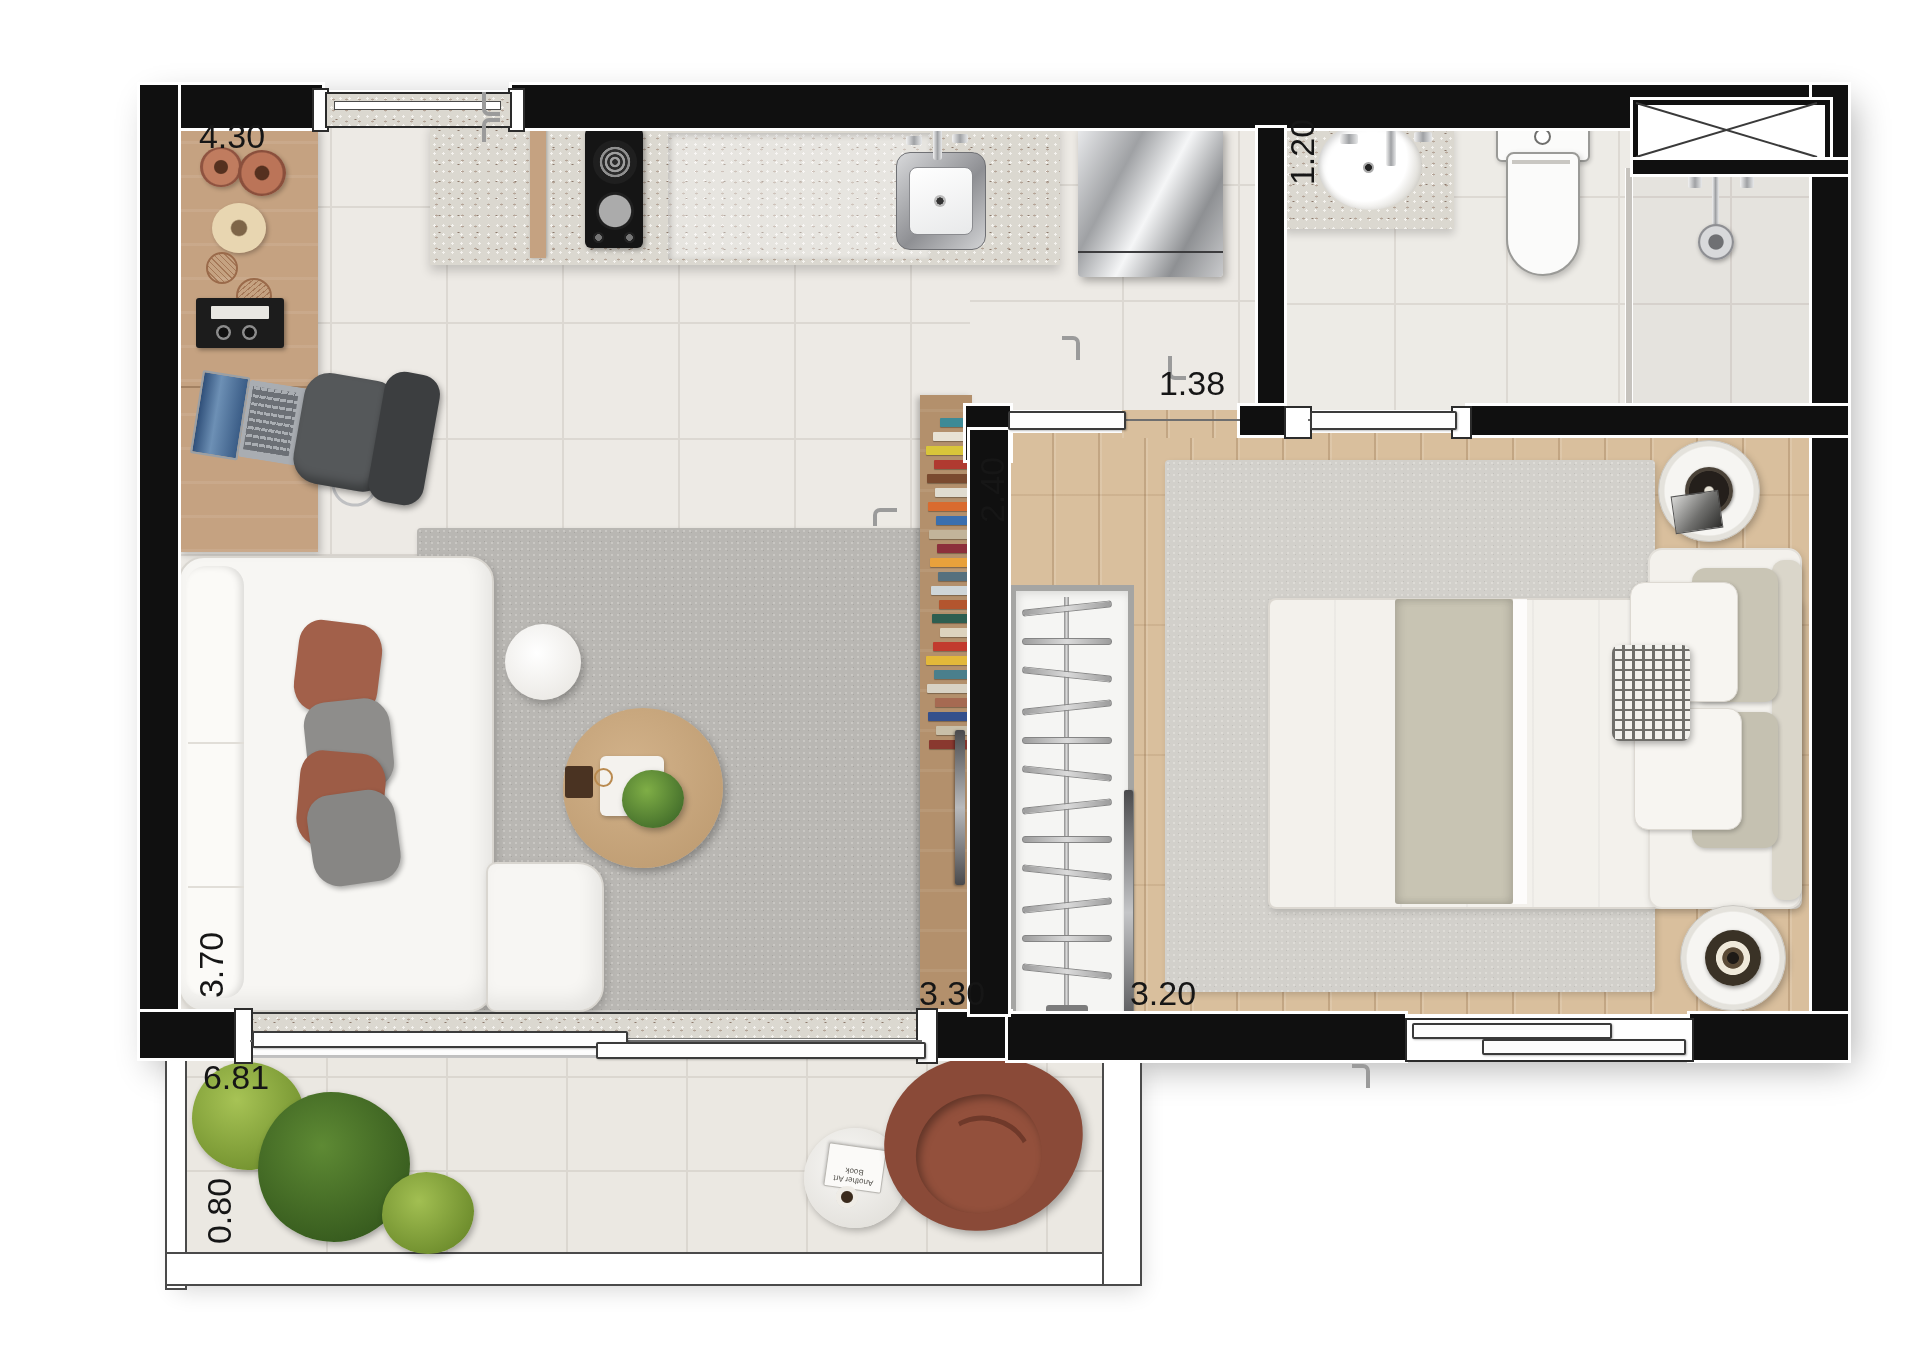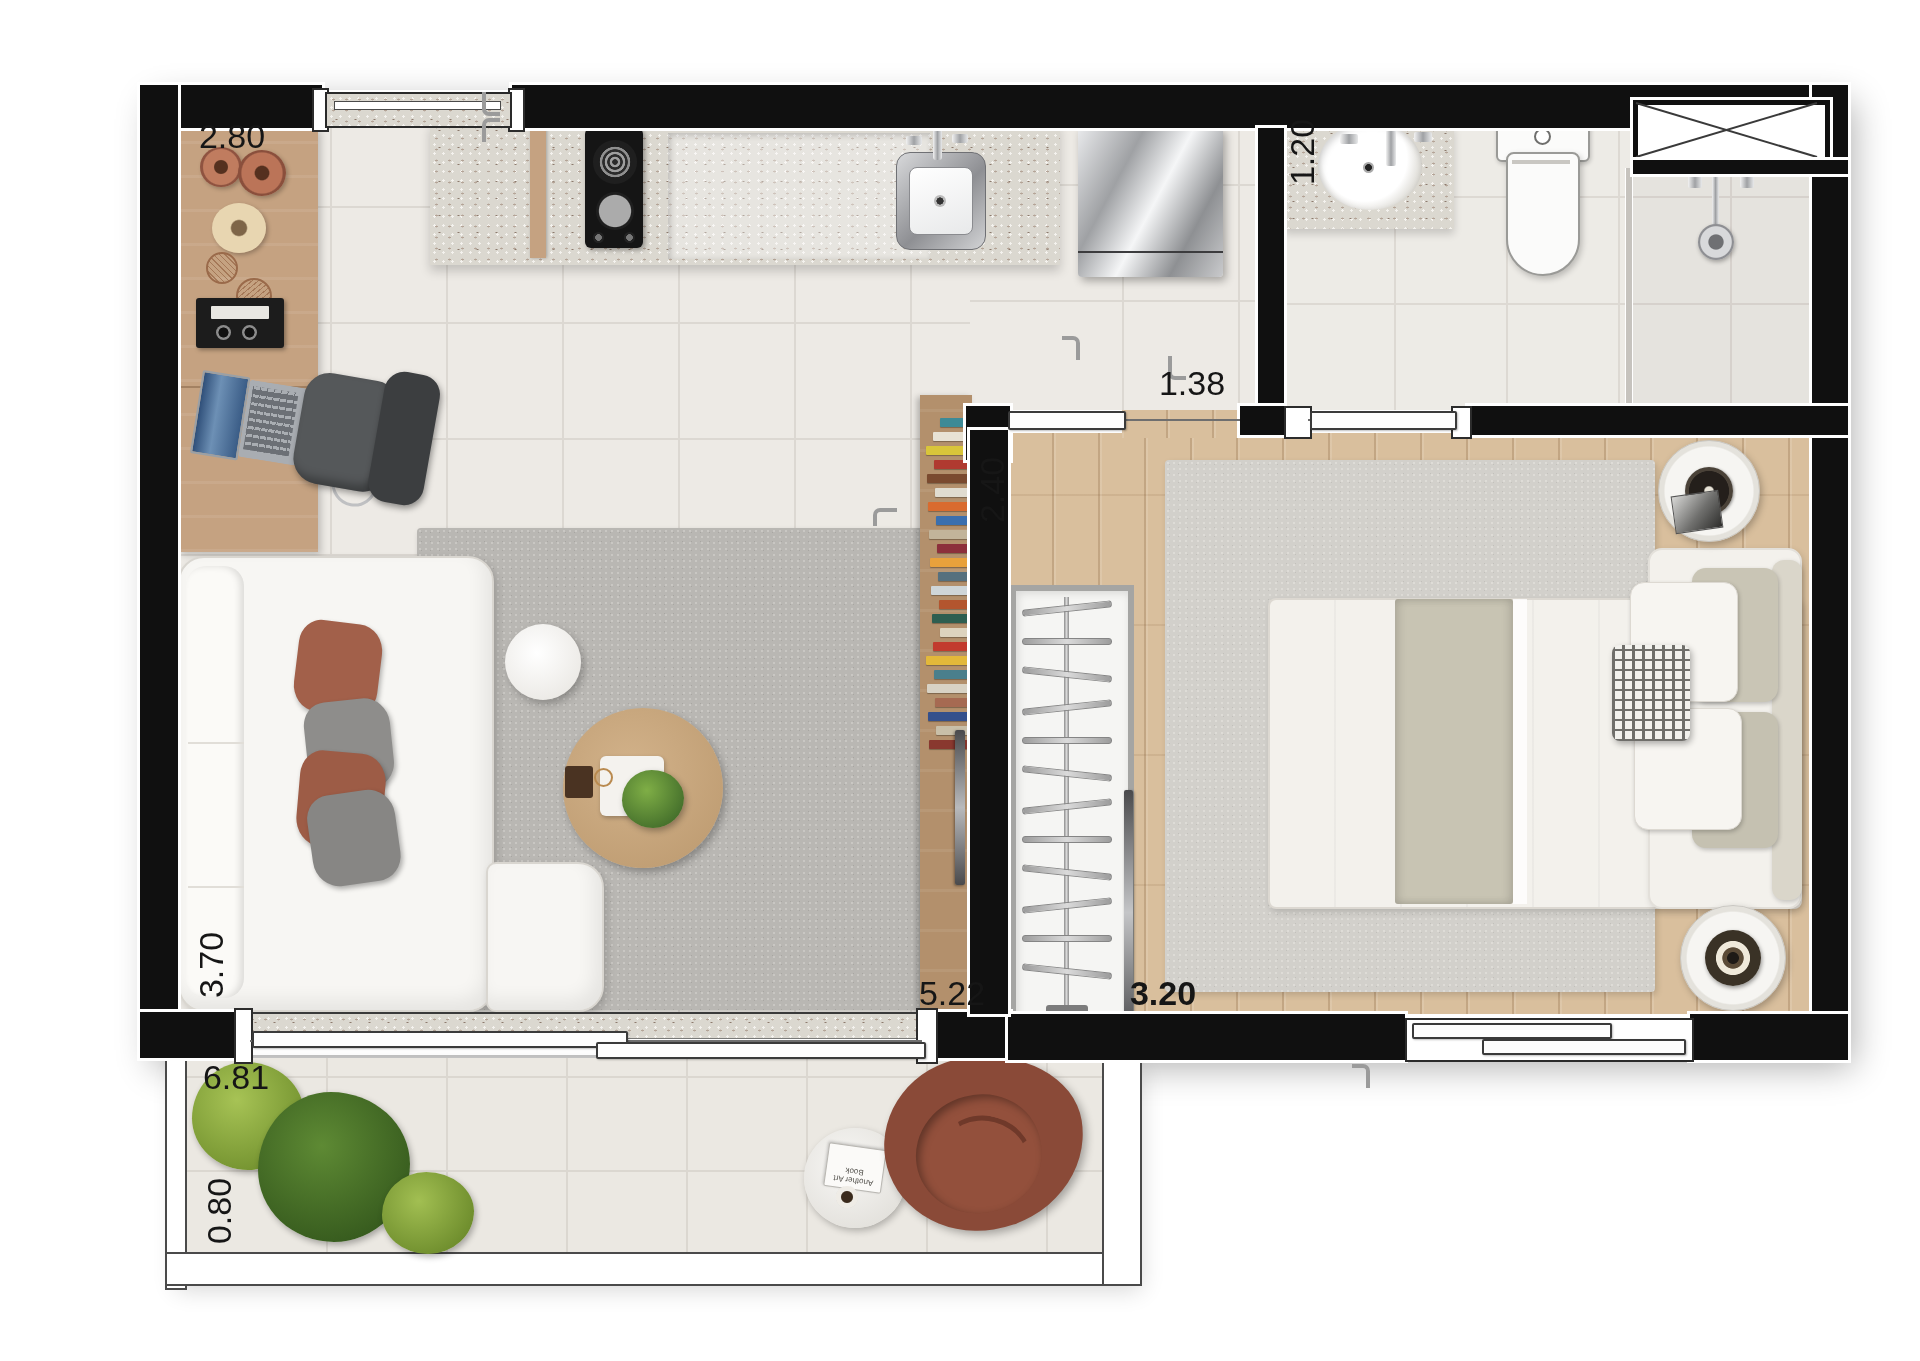--- a/index.html
+++ b/index.html
@@ -289,23 +289,23 @@
   <div class="rail" style="left:1308px;top:419px;width:145px;height:2px;"></div>
   <div class="doorleaf" style="left:1310px;top:411px;width:143px;height:15px;"></div>
 
   <div class="hook" style="left:482px;top:92px;"></div>
   <div class="hook" style="left:482px;top:118px;transform:scaleY(-1);"></div>
   <div class="hook" style="left:876px;top:505px;transform:rotate(90deg);"></div>
   <div class="hook" style="left:1062px;top:336px;transform:rotate(180deg);"></div>
   <div class="hook" style="left:1168px;top:356px;"></div>
   <div class="hook" style="left:1352px;top:1064px;transform:rotate(180deg);"></div>
 
-  <span class="label" style="left:184px;top:119px;">2.80</span>
+  <span class="label" style="left:184px;top:119px;">4.30</span>
   <span class="label v" style="left:1254px;top:135px;">1.20</span>
   <span class="label" style="left:1144px;top:366px;">1.38</span>
   <span class="label v" style="left:944px;top:473px;">2.40</span>
   <span class="label v" style="left:163px;top:948px;">3.70</span>
-  <span class="label" style="left:904px;top:976px;">5.22</span>
-  <span class="label" style="left:1115px;top:976px;font-weight:bold;">3.20</span>
+  <span class="label" style="left:904px;top:976px;">3.30</span>
+  <span class="label" style="left:1115px;top:976px;">3.20</span>
   <span class="label" style="left:188px;top:1060px;">6.81</span>
   <span class="label v" style="left:171px;top:1194px;">0.80</span>
 
 </div>
 
 </body></html>

